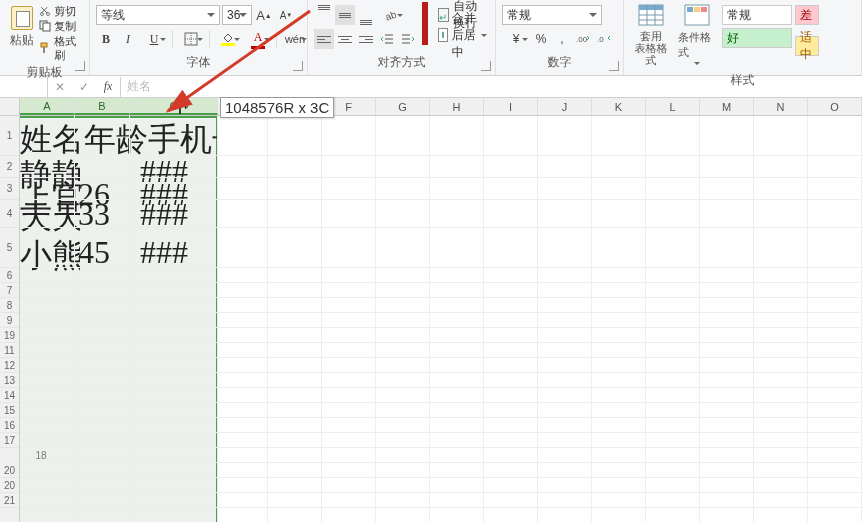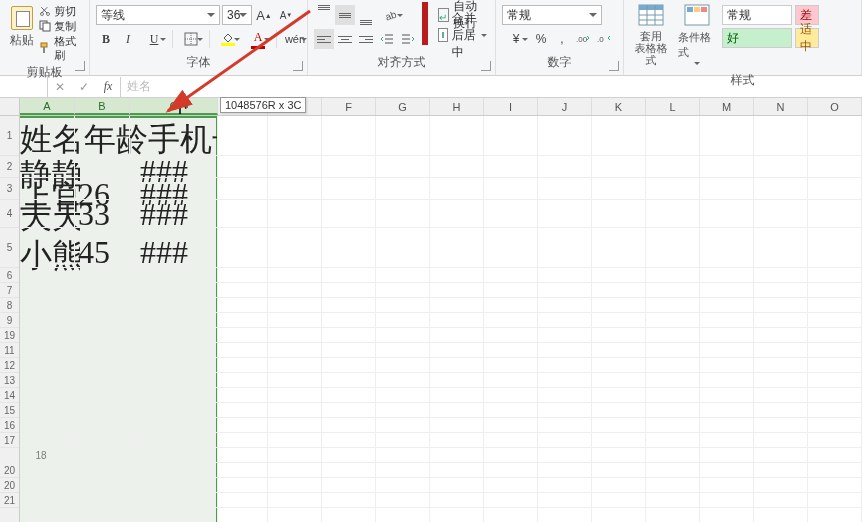--- a/index.html
+++ b/index.html
@@ -54,21 +54,21 @@
   
   .big-btn { width: 42px; display:flex; flex-direction:column; align-items:center; justify-content:center; gap:2px; color:#555; font-size:11px; padding:2px; }
   .big-ic { width: 26px; height: 24px; }
   
   .style-swatch-col { display:flex; flex-direction:column; gap:3px; padding-top:3px; }
   .style-row { display:flex; gap:3px; }
   .style-swatch { width:70px; height:20px; border:1px solid #ccc; display:flex; align-items:center; padding:0 4px; font-size:12px; }
   .sw-normal { background:#fff; color:#333; }
   .sw-bad { background:#ffc7ce; color:#9c0006; }
   .sw-good { background:#c6efce; color:#006100; }
-  .sw-neutral { background:#ffeb9c; color:#9c5700; }
+  .sw-neutral { background:#ffeb9c; color:#9c5700;margin-top:8px; }
   
   .formula-bar { height: 22px; border-bottom: 1px solid #d0d0d0; display:flex; align-items:center; background:#fff; }
   .namebox { width: 48px; height: 20px; border-right: 1px solid #d0d0d0; display:flex; align-items:center; padding:0 4px; color:#666; }
   .fb-btns { display:flex; align-items:center; border-right:1px solid #d0d0d0; }
   .fb-btn { width:24px; height:20px; display:flex; align-items:center; justify-content:center; color:#999; }
   .fx { font-style: italic; font-family: "Times New Roman"; color:#555; }
   .fb-input { flex:1; padding:0 6px; color:#bbb; font-size:12px; }
   
   .grid-wrap { position: relative; height: 424px; }
   .corner-cell { position:absolute; left:0; top:0; width:20px; height:18px; background:#f0f0f0; border-right:1px solid #ccc; border-bottom:1px solid #ccc; }
@@ -82,21 +82,21 @@
   .gridlines-h { position:absolute; left:0; right:0; border-bottom:1px solid #eee; }
   
   .sel-fill { position:absolute; left:0; top:0; width:198px; bottom:0; background:rgba(180,200,180,0.25); border-right:2px solid #4a9d4a; }
   .sel-top { position:absolute; left:0; top:0; width:198px; height:0; border-top:2px solid #4a9d4a; }
   
   .big-cell { position:absolute; font-size:32px; font-family:"SimSun","Songti SC",serif; color:#222; white-space:nowrap; overflow:hidden; }
   
   .resize-cursor { position:absolute; width:20px; height:18px; display:flex; align-items:center; justify-content:center; }
   .resize-cursor svg { overflow:visible; }
   
-  .size-tip { position:absolute; background:#fff; border:1px solid #999; padding:1px 4px; font-size:11px; color:#333; box-shadow:1px 1px 2px rgba(0,0,0,0.15); }
+  .size-tip { position:absolute; background:#fff; border:1px solid #999; padding:1px 4px; font-size:15px; color:#333; box-shadow:1px 1px 2px rgba(0,0,0,0.15); }
   
   .red-arrow { position:absolute; pointer-events:none; }
 </style>
 </head>
 <body>
 
 <div class="ribbon">
 
   <div class="ribbon-group" style="width:90px">
     <div class="ribbon-group-body clip-col">

